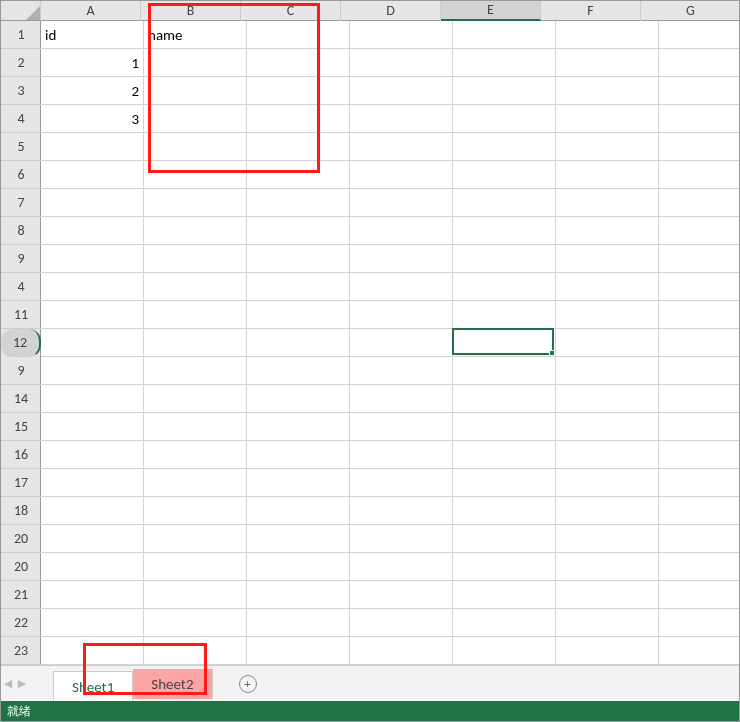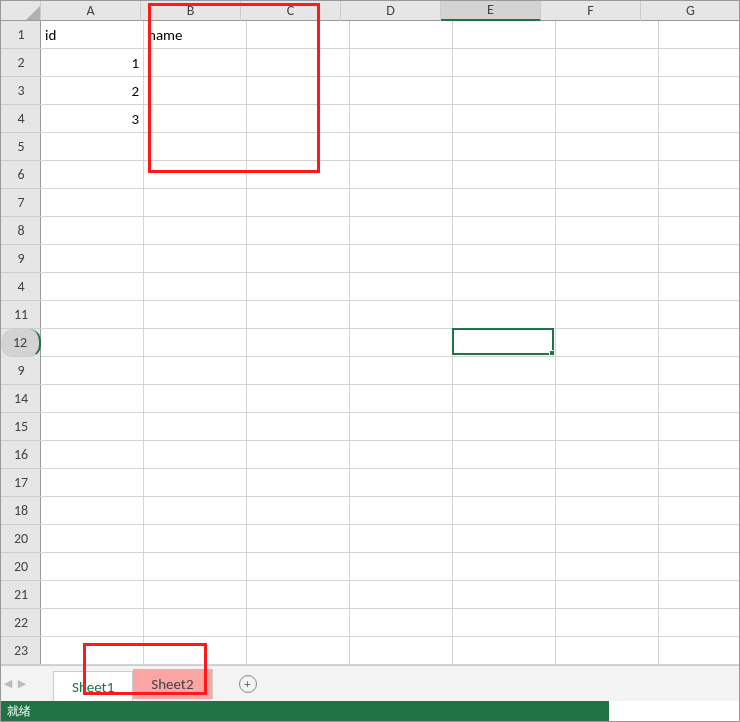--- a/index.html
+++ b/index.html
@@ -129,21 +129,21 @@
       width: 30px; height:30px;
       display:flex; align-items:center; justify-content:center;
       margin-left: 20px; cursor:pointer;
     }
     .add-sheet-circle {
       width:18px;height:18px;border:1px solid #888;border-radius:50%;
       display:flex;align-items:center;justify-content:center;
       font-size:12px;color:#666;line-height:1;
     }
     .status-bar {
-      position:absolute; left:0; bottom:0; width:608px; height:20px;
+      position:absolute; left:0; bottom:0; width:740px; height:20px;
       background:#217346; color:#fff; font-size:12px;
       display:flex; align-items:center; padding:0 6px;
     }
   </style>
 </head>
 <body>
 
 <div class="grid-area">
 
   <div class="corner">

